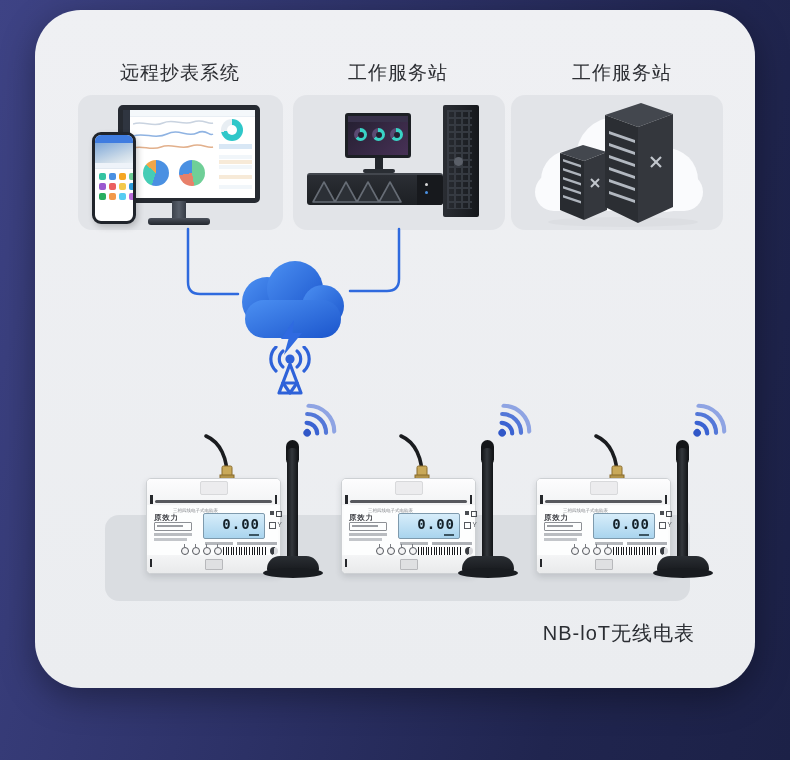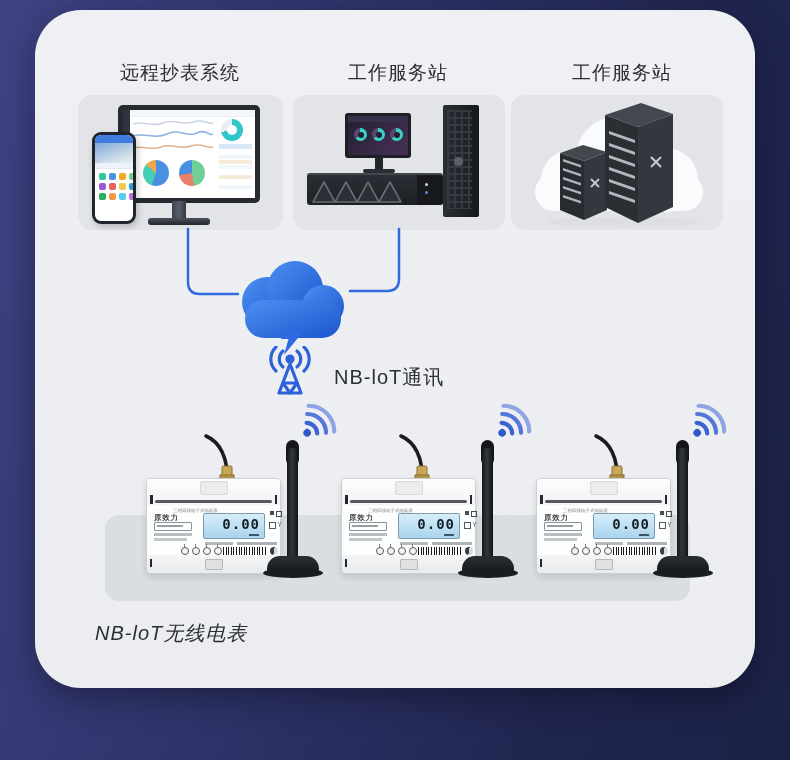--- a/index.html
+++ b/index.html
@@ -112,22 +112,22 @@
   .m-clip{position:absolute;left:50%;top:4px;transform:translateX(-50%);width:16px;height:9px;
     background:#dfe0e2;border:1px solid #b7b8bb;border-radius:1px;}
   .btickL,.btickR{position:absolute;width:2px;height:8px;background:#26282c;top:4px;}
   .btickL{left:3px;} .btickR{right:3px;}
   .whip-tip{position:absolute;left:140px;top:36px;width:13px;height:26px;border-radius:7px;background:#141619;}
   .whip-pole{position:absolute;left:141px;top:44px;width:11px;height:120px;border-radius:5px 5px 2px 2px;
     background:linear-gradient(90deg,#15171a,#33373c 45%,#121417);}
   .whip-dome{position:absolute;left:121px;top:152px;width:52px;height:16px;border-radius:24px 24px 6px 6px;
     background:linear-gradient(180deg,#2a2e33,#17191d);}
   .whip-disc{position:absolute;left:117px;top:164px;width:60px;height:10px;border-radius:50%;background:#191c20;}
-  .caption{position:absolute;left:95px;top:620px;width:600px;text-align:left;
-    font-size:20px;color:#2b2e33;letter-spacing:1px;font-style:italic;}
+  .caption{position:absolute;left:95px;top:620px;width:600px;text-align:right;
+    font-size:20px;color:#2b2e33;letter-spacing:1px;}
 </style>
 </head>
 <body>
 
 <div class="scene">
   <div class="card"></div>
 
   <div class="sec-title" style="left:75px">远程抄表系统</div>
   <div class="sec-title" style="left:293px">工作服务站</div>
   <div class="sec-title" style="left:517px">工作服务站</div>
@@ -277,21 +277,20 @@
       <path d="M26,18 L15,47 L37,47 Z"></path>
       <path d="M19,37 L33,37"></path>
       <path d="M19,37 L26,47 M33,37 L26,47"></path>
       <path d="M19,5 A10.5,10.5 0 0 0 19,21"></path>
       <path d="M12,1 A16.5,16.5 0 0 0 12,25"></path>
       <path d="M33,5 A10.5,10.5 0 0 1 33,21"></path>
       <path d="M40,1 A16.5,16.5 0 0 1 40,25"></path>
     </g>
     <circle cx="26" cy="13" r="4.6" fill="#2e62d9"></circle>
   </svg>
-  <div class="nb-label">NB-loT通讯</div>
 
   <div class="band"></div>
 
   <div class="mgroup" style="left:115px">
     <svg class="wifi" width="40" height="40" viewBox="0 0 48 40">
       <circle cx="24" cy="35" r="4.5" fill="#3158c8"></circle>
       <path d="M15,27 A13,13 0 0 1 33,27" fill="none" stroke="#3b63d2" stroke-width="5" stroke-linecap="round"></path>
       <path d="M8,19 A22.5,22.5 0 0 1 40,19" fill="none" stroke="#5377d8" stroke-width="5" stroke-linecap="round"></path>
       <path d="M2,11 A31,31 0 0 1 46,11" fill="none" stroke="#7e97e0" stroke-width="5" stroke-linecap="round" opacity=".85"></path>
     </svg>

